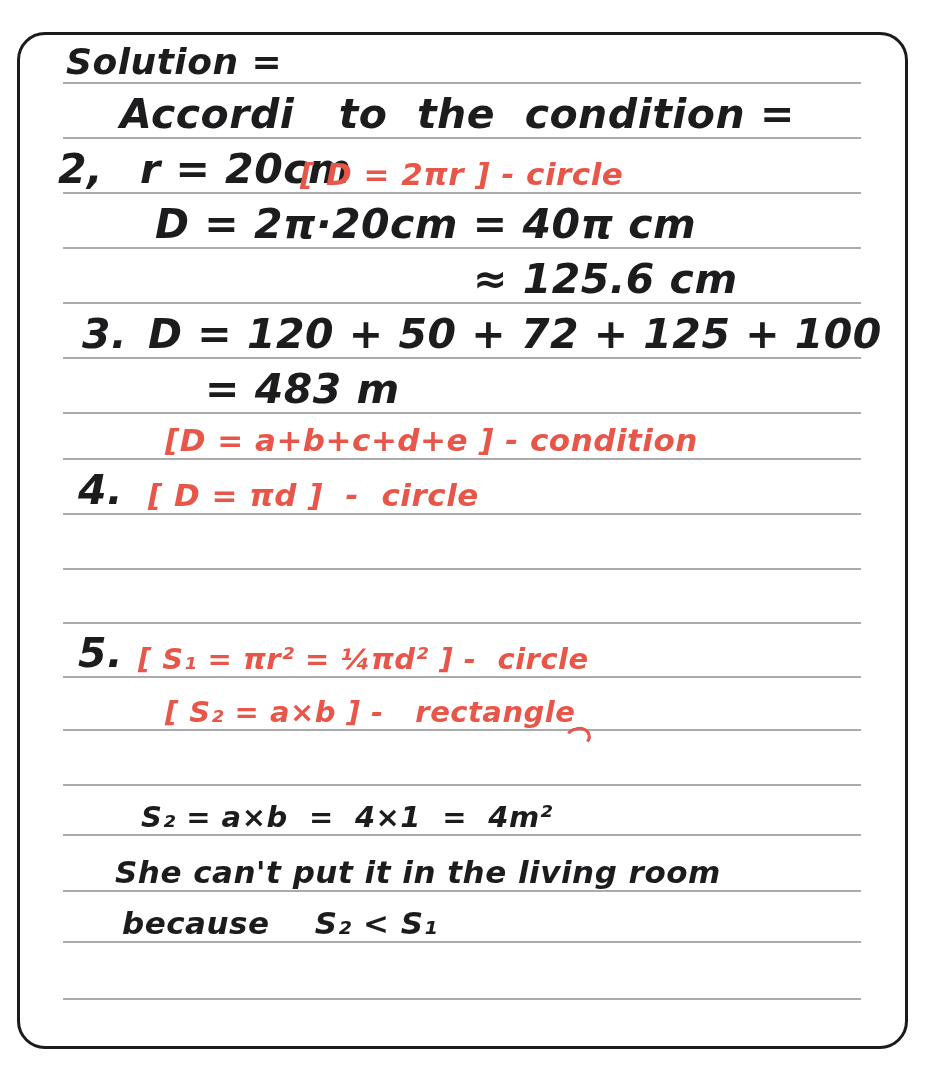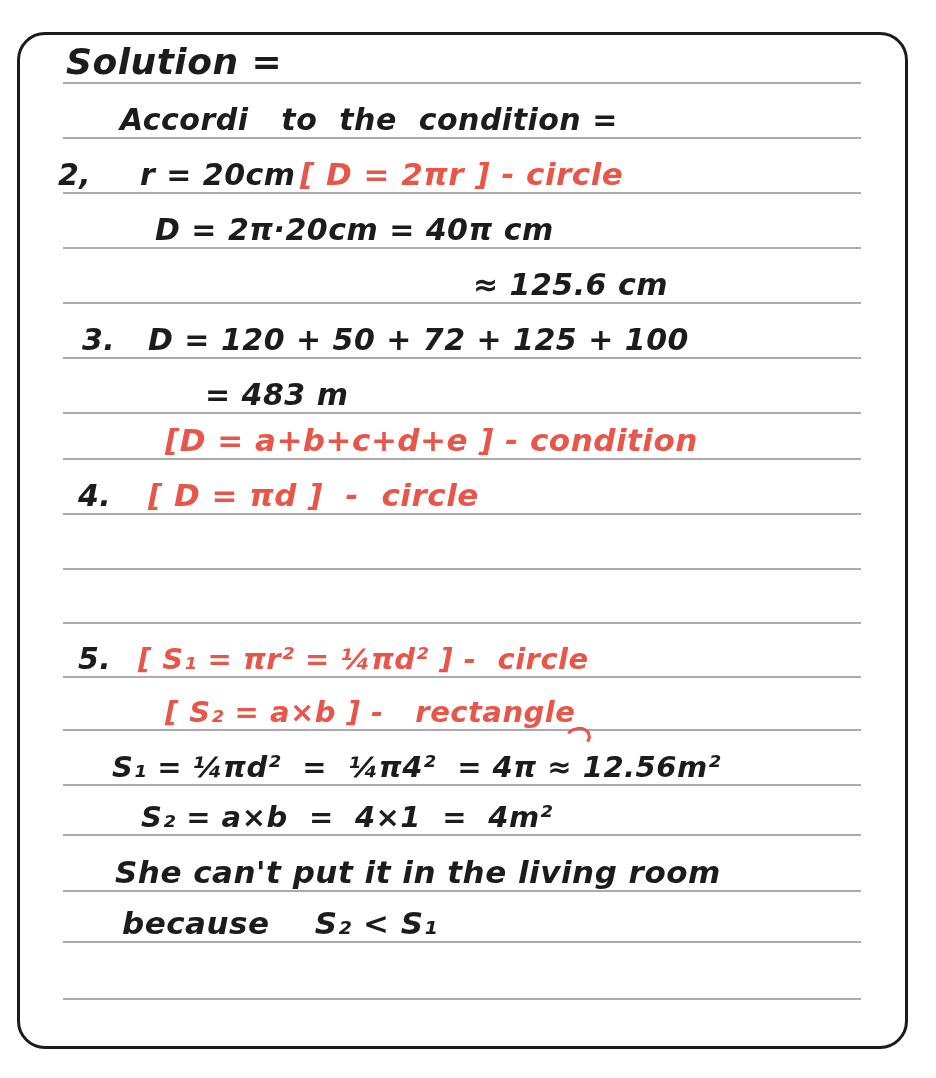--- a/index.html
+++ b/index.html
@@ -36,21 +36,21 @@
     white-space:pre;
     color:var(--ink);
     font-style:italic;
     font-weight:bold;
     letter-spacing:.5px;
     line-height:1;
     transform-origin:left bottom;
   }
   .ink.red{color:var(--accent-red);}
   .fs36{font-size:36px;}
-  .fs34{font-size:30px;}
+  .fs34{font-size:41px;}
   .fs32{font-size:31px;}
   .fs30{font-size:29px;}
   .red-mark{
     position:absolute;
     left:565px;top:727px;
     width:20px;height:15px;
     border:3px solid transparent;
     border-top-color:var(--accent-red);
     border-right-color:var(--accent-red);
     border-radius:50%;
@@ -96,19 +96,18 @@
   <div class="ink fs34" style="left:148px;bottom:723px;">D = 120 + 50 + 72 + 125 + 100</div>
   <div class="ink fs34" style="left:205px;bottom:668px;">= 483 m</div>
   <div class="ink red fs32" style="left:165px;bottom:622px;">[D = a+b+c+d+e ] - condition</div>
 
   <div class="ink fs34" style="left:78px;bottom:567px;">4.</div>
   <div class="ink red fs32" style="left:148px;bottom:567px;">[ D = πd ]  -  circle</div>
 
   <div class="ink fs34" style="left:78px;bottom:404px;">5.</div>
   <div class="ink red fs30" style="left:138px;bottom:404px;">[ S₁ = πr² = ¼πd² ] -  circle</div>
   <div class="ink red fs30" style="left:165px;bottom:351px;">[ S₂ = a×b ] -   rectangle</div>
-  <div class="ink fs30" style="left:112px;bottom:296px;">S₁ = ¼πd²  =  ¼π4²  = 4π ≈ 12.56m²</div>
   <div class="red-mark"></div>
   <div class="ink fs30" style="left:118px;bottom:246px;margin-left:23px;">S₂ = a×b  =  4×1  =  4m²</div>
 
   <div class="ink fs32" style="left:115px;bottom:190px;">She can't put it in the living room</div>
   <div class="ink fs32" style="left:122px;bottom:139px;">because    S₂ &lt; S₁</div>
 </div>
 
 </body></html>

